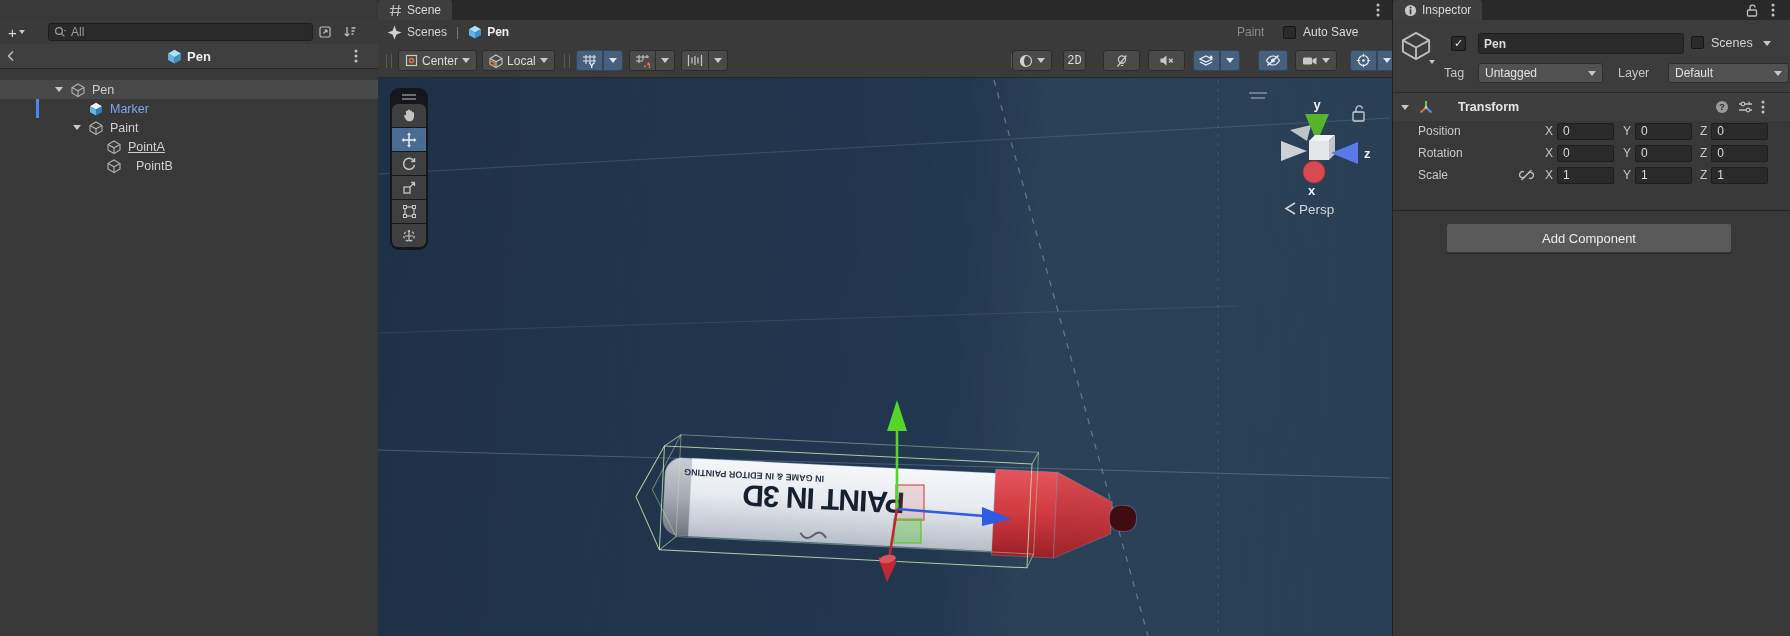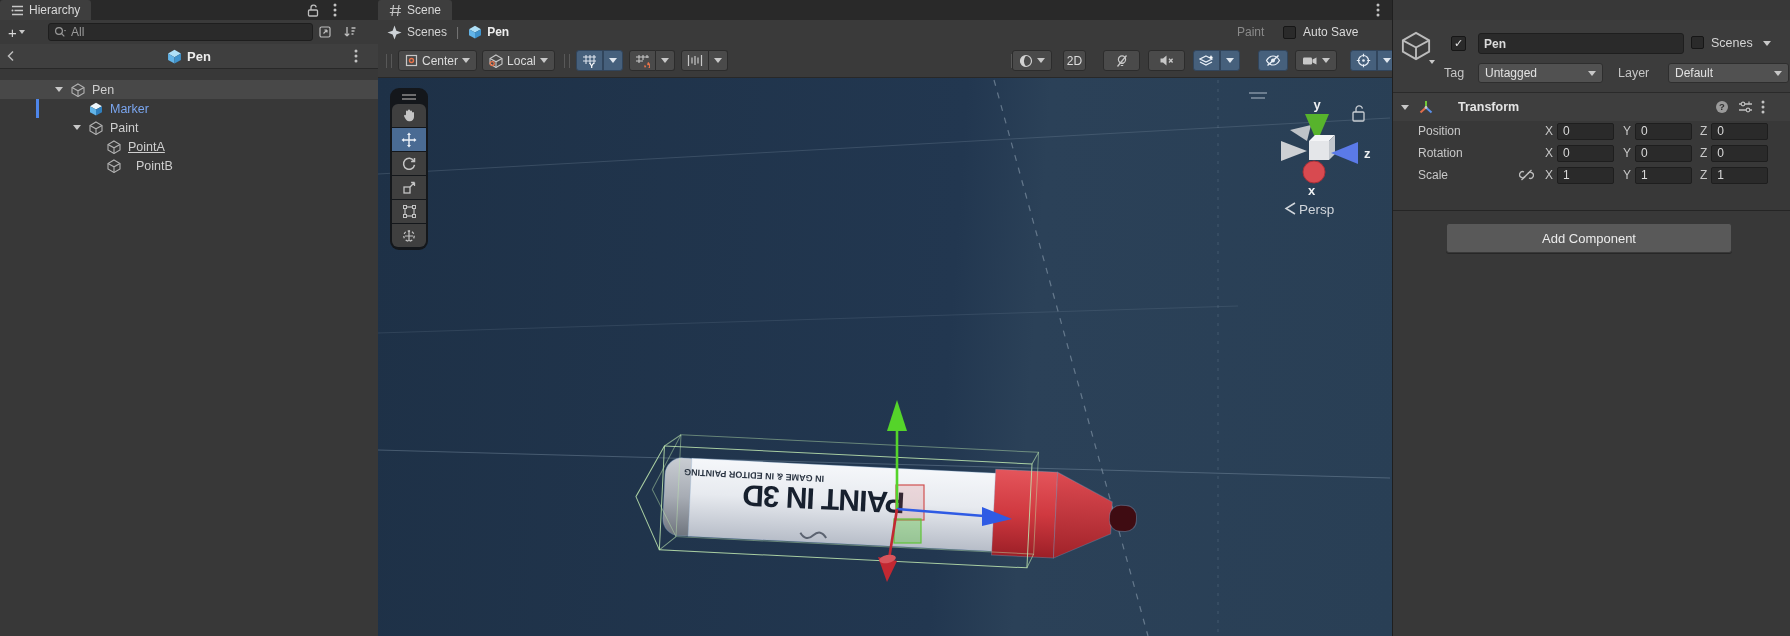--- a/index.html
+++ b/index.html
@@ -55,40 +55,20 @@
   .addbtn{position:absolute;left:53px;top:223px;width:284px;height:28px;background:#595959;
      border:1px solid #383838;border-radius:3px;color:#ececec;font-size:13px;
      display:flex;align-items:center;justify-content:center;box-shadow:0 1px 0 rgba(0,0,0,.3);}
   .kebab circle{fill:#c2c2c2;}
   svg{display:block;}
 </style>
 </head>
 <body>
 
 <div class="panel" style="left:0;width:378px;border-right:1px solid #1f1f1f;">
-  <div class="tabbar">
-    <div class="tab">
-      <svg width="13" height="13" viewBox="0 0 13 13">
-        <path d="M1,2.5 h11 M3.5,6.5 h8.5 M1,10.5 h11" stroke="#c8c8c8" stroke-width="1.4" fill="none"></path>
-        <circle cx="1.5" cy="6.5" r="1" fill="#c8c8c8"></circle>
-      </svg>
-      <span>Hierarchy</span>
-    </div>
-    <div class="tbright" style="right:41px;gap:14px;">
-      <svg width="12" height="13" viewBox="0 0 12 13">
-        <rect x="1.5" y="6" width="9" height="6" rx="1" stroke="#bdbdbd" fill="none" stroke-width="1.3"></rect>
-        <path d="M4,6 v-2 a2.6,2.6 0 0 1 5.2,-0.6" stroke="#bdbdbd" fill="none" stroke-width="1.3"></path>
-      </svg>
-      <svg width="4" height="14" viewBox="0 0 4 14" class="kebab">
-        <circle cx="2" cy="2" r="1.5"></circle>
-          <circle cx="2" cy="7" r="1.5"></circle>
-          <circle cx="2" cy="12" r="1.5"></circle>
-      </svg>
-    </div>
-  </div>
 
   <div class="strip" style="top:20px;height:24px;">
     <div class="btn icononly" style="margin-left:3px;height:18px;background:none;border:none;gap:2px;">
       <span style="font-size:15px;color:#d8d8d8;line-height:1;">+</span>
       <span class="caret small"></span>
     </div>
     <div class="field" style="position:absolute;left:48px;width:265px;height:18px;border-radius:3px;gap:4px;">
       <svg width="13" height="12" viewBox="0 0 13 12">
         <circle cx="5" cy="5" r="3.4" stroke="#9a9a9a" fill="none" stroke-width="1.2"></circle>
         <path d="M7.6,7.6 L10.3,10.3" stroke="#9a9a9a" stroke-width="1.2"></path>
@@ -256,21 +236,21 @@
     </div>
 
     <div class="sep2" style="position:absolute;left:627px;"></div>
     <div class="btn" style="position:absolute;left:634px;">
       <svg width="14" height="14" viewBox="0 0 14 14">
         <circle cx="7" cy="7" r="5.5" stroke="#d2d2d2" fill="none" stroke-width="1.2"></circle>
         <path d="M7,1.5 a5.5,5.5 0 0 0 0,11 a9,9 0 0 1 0,-11" fill="#d2d2d2"></path>
       </svg>
       <span class="caret"></span>
     </div>
-    <div class="btn" style="position:absolute;left:685px;width:23px;justify-content:center;">
+    <div class="btn" style="position:absolute;left:685px;width:23px;justify-content:center;font-family:Liberation Mono, monospace;">
       <span>2D</span>
     </div>
     <div class="btn icononly" style="position:absolute;left:725px;width:37px;justify-content:center;">
       <svg width="14" height="14" viewBox="0 0 14 14">
         <circle cx="7" cy="5.5" r="3.6" stroke="#c8c8c8" fill="none" stroke-width="1.2"></circle>
         <path d="M5.5,9.5 h3 M5.8,11.5 h2.4" stroke="#c8c8c8" stroke-width="1.2"></path>
         <path d="M2.5,12.5 L11.5,1.5" stroke="#c8c8c8" stroke-width="1.3"></path>
       </svg>
     </div>
     <div class="btn icononly" style="position:absolute;left:770px;width:37px;justify-content:center;">
@@ -450,20 +430,41 @@
       </g>
       <g>
         <polyline points="917,125 908,130.5 917,136" stroke="#d0d5db" fill="none" stroke-width="1.5"></polyline>
         <text x="921" y="136" font-size="13.5" fill="#d0d5db" font-family="Liberation Sans, sans-serif">Persp</text>
       </g>
     </svg>
   </div>
 </div>
 
 <div class="panel" style="left:1392px;width:398px;border-left:1px solid #1f1f1f;">
+  <div class="tabbar">
+    <div class="tab">
+      <svg width="13" height="13" viewBox="0 0 13 13">
+        <circle cx="6.5" cy="6.5" r="5.6" fill="#c8c8c8"></circle>
+        <rect x="5.7" y="5.3" width="1.7" height="5" fill="#3a3a3a"></rect>
+        <rect x="5.7" y="2.6" width="1.7" height="1.8" fill="#3a3a3a"></rect>
+      </svg>
+      <span>Inspector</span>
+    </div>
+    <div class="tbright" style="right:16px;gap:13px;">
+      <svg width="12" height="13" viewBox="0 0 12 13">
+        <rect x="1.5" y="6" width="9" height="6" rx="1" stroke="#bdbdbd" fill="none" stroke-width="1.3"></rect>
+        <path d="M4,6 v-2 a2.6,2.6 0 0 1 5.2,-0.6" stroke="#bdbdbd" fill="none" stroke-width="1.3"></path>
+      </svg>
+      <svg width="4" height="14" viewBox="0 0 4 14" class="kebab">
+        <circle cx="2" cy="2" r="1.5"></circle>
+          <circle cx="2" cy="7" r="1.5"></circle>
+          <circle cx="2" cy="12" r="1.5"></circle>
+      </svg>
+    </div>
+  </div>
 
   <div class="ih">
     <svg width="30" height="30" viewBox="0 0 16 16" style="position:absolute;left:8px;top:11px;">
       <polygon points="8,1 15,5 15,11 8,15 1,11 1,5" stroke="#bcbcbc" fill="none" stroke-width="1"></polygon>
       <path d="M1,5 L8,8.8 L15,5 M8,8.8 V15" stroke="#bcbcbc" fill="none" stroke-width="1"></path>
     </svg>
     <span class="caret small" style="position:absolute;left:36px;top:40px;"></span>
     <div class="cb" style="position:absolute;left:58px;top:16px;width:15px;height:15px;font-size:11px;">✓</div>
     <div class="field" style="position:absolute;left:85px;top:13px;width:206px;height:21px;font-weight:bold;border-radius:3px;">
       <span>Pen</span>

